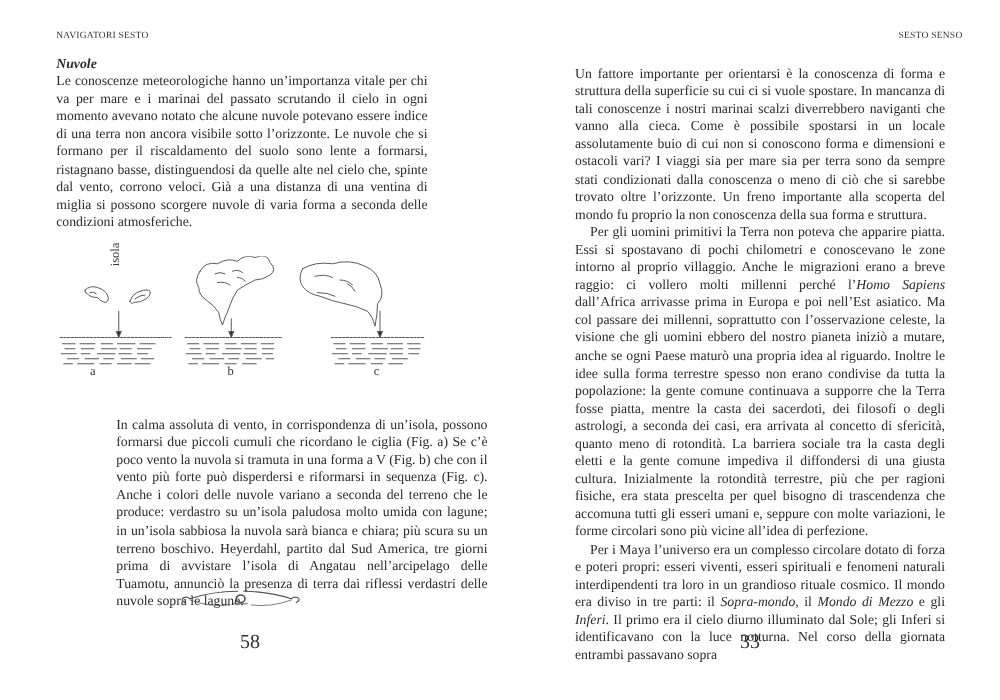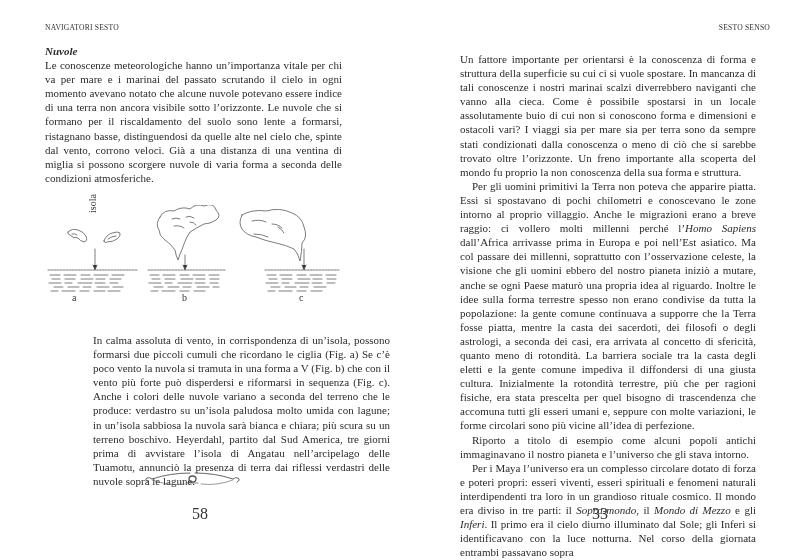--- a/index.html
+++ b/index.html
@@ -111,20 +111,19 @@
 
     <div class="page-number">58</div>
   </div>
 
   <div class="page page-right" style="position:absolute; left:0; top:0; width:800px;padding-left:16px;">
     <div class="running-head" style="right:46px;">SESTO SENSO</div>
 
     <div class="text" style="top:52px;">
       <p class="para">Un fattore importante per orientarsi è la conoscenza di forma e strut­tura della superficie su cui ci si vuole spostare. In mancanza di tali co­noscenze i nostri marinai scalzi diverrebbero naviganti che vanno alla cieca. Come è possibile spostarsi in un locale assolutamente buio di cui non si conoscono forma e dimensioni e ostacoli vari? I viaggi sia per mare sia per terra sono da sempre stati condizionati dalla conoscenza o meno di ciò che si sarebbe trovato oltre l’orizzonte. Un freno impor­tante alla scoperta del mondo fu proprio la non conoscenza della sua forma e struttura.</p>
       <p class="para indent"><span>Per gli uomini primitivi la Terra non poteva che apparire piatta. Es­si si spostavano di pochi chilometri e conoscevano le zone intorno al proprio villaggio. Anche le migrazioni erano a breve raggio: ci volle­ro molti millenni perché l’</span><i>Homo Sapiens</i><span> dall’Africa arrivasse prima in Europa e poi nell’Est asiatico. Ma col passare dei millenni, soprattutto con l’osservazione celeste, la visione che gli uomini ebbero del nostro pianeta iniziò a mutare, anche se ogni Paese maturò una propria idea al riguardo. Inoltre le idee sulla forma terrestre spesso non erano con­divise da tutta la popolazione: la gente comune continuava a supporre che la Terra fosse piatta, mentre la casta dei sacerdoti, dei filosofi o degli astrologi, a seconda dei casi, era arrivata al concetto di sfericità, quanto meno di rotondità. La barriera sociale tra la casta degli eletti e la gente comune impediva il diffondersi di una giusta cultura. Inizialmente la rotondità terrestre, più che per ragioni fisiche, era stata prescelta per quel bisogno di trascendenza che accomuna tutti gli esseri umani e, seppure con molte variazioni, le forme circolari sono più vicine all’idea di perfezione.</span></p>
-      <p class="para indent">Riporto a titolo di esempio come alcuni popoli antichi immaginava­no il nostro pianeta e l’universo che gli stava intorno.</p>
       <p class="para indent"><span>Per i Maya l’universo era un complesso circolare dotato di forza e poteri propri: esseri viventi, esseri spirituali e fenomeni naturali inter­dipendenti tra loro in un grandioso rituale cosmico. Il mondo era di­viso in tre parti: il </span><i>Sopra-mondo</i><span>, il </span><i>Mondo di Mezzo</i><span> e gli </span><i>Inferi</i><span>. Il primo era il cielo diurno illuminato dal Sole; gli Inferi si identificavano con la luce notturna. Nel corso della giornata entrambi passavano sopra</span></p>
     </div>
 
     <div class="page-number">33</div>
   </div>
 
 </div>
 
 </body></html>

